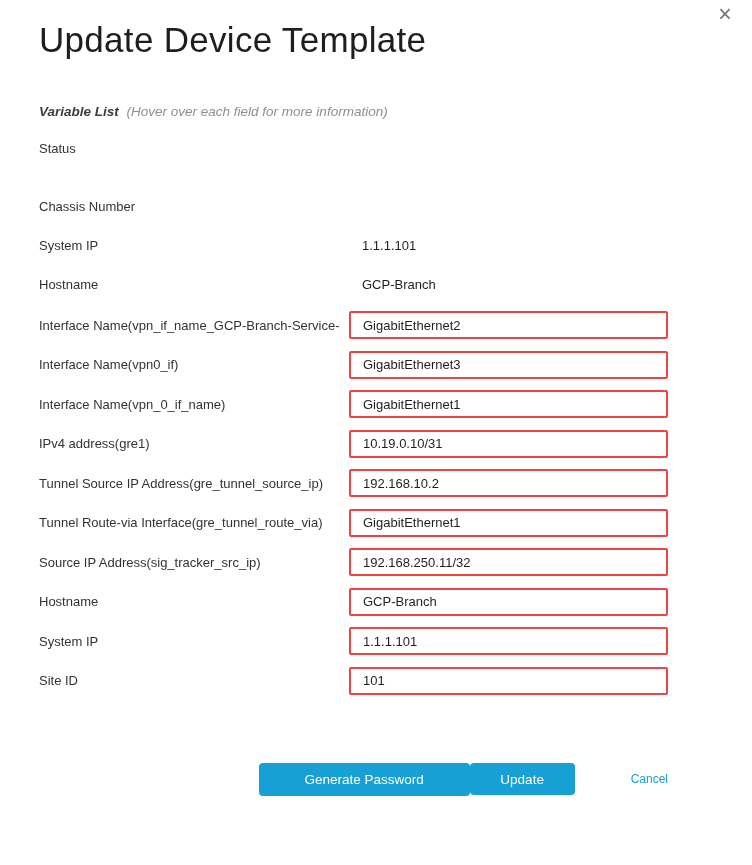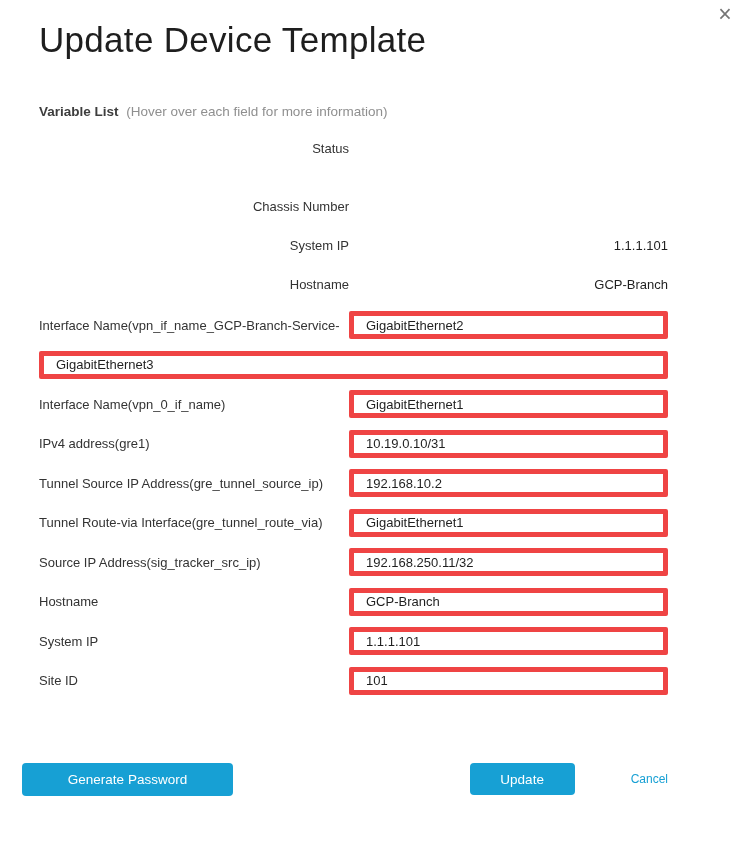--- a/index.html
+++ b/index.html
@@ -39,20 +39,21 @@
     font-weight: 300;
     letter-spacing: 0.3px;
     color: #1e1e1e;
     line-height: 36px;
     margin: 2px 0 0 0;
   }
   .section-header {
     margin-top: 46px;
     font-size: 13.5px;
     line-height: 16px;
+    font-style: italic;
   }
   .section-header .heading {
     font-weight: bold;
     color: #3d3d3d;
   }
   .section-header .hint {
     color: #8f8f8f;
     margin-left: 4px;
   }
   .rows {
@@ -66,50 +67,49 @@
     flex: 0 0 310px;
     width: 310px;
     font-size: 13px;
     color: #333;
     white-space: nowrap;
     overflow: hidden;
   }
   .static-row {
     height: 20px;
     margin-bottom: 19px;
-    text-align: right;
   }
   .static-row.status-row { margin-bottom: 38px; }
   .static-row .value {
     flex: 1;
     padding-left: 13px;
     font-size: 13px;
     color: #1f1f1f;
   }
   .static-row.last-static { margin-bottom: 16px; }
   .input-row {
     height: 30px;
     margin-bottom: 9.5px;
   }
   .input-row input {
     flex: 1;
     height: 28px;
     box-sizing: border-box;
-    border: 5px solid #ef4444;
+    border: 2px solid #ef4444;
     border-radius: 2px;
     background: #fff;
     padding: 0 12px;
     font-family: "Liberation Sans", "DejaVu Sans", sans-serif;
     font-size: 13px;
     color: #1f1f1f;
     outline: none;
   }
   .footer {
     display: flex;
-    justify-content: space-between;
+    justify-content: flex-end;
     align-items: center;
     margin-top: 67px;
     margin-left: -17px;
   }
   .btn {
     background: var(--accent, #17a0d4);
     color: #fff;
     border: none;
     border-radius: 4px;
     font-family: "Liberation Sans", "DejaVu Sans", sans-serif;
@@ -169,20 +169,21 @@
       <div class="label">Hostname</div>
       <div class="value">GCP-Branch</div>
     </div>
 
     <div class="row input-row">
       <div class="label">Interface Name(vpn_if_name_GCP-Branch-Service-</div>
       <input type="text" value="GigabitEthernet2" style="">
     </div>
 
     <div class="row input-row">
+      <div class="label">Interface Name(vpn0_if)</div>
       <input type="text" value="GigabitEthernet3" style="">
     </div>
 
     <div class="row input-row">
       <div class="label">Interface Name(vpn_0_if_name)</div>
       <input type="text" value="GigabitEthernet1" style="">
     </div>
 
     <div class="row input-row">
       <div class="label">IPv4 address(gre1)</div>

